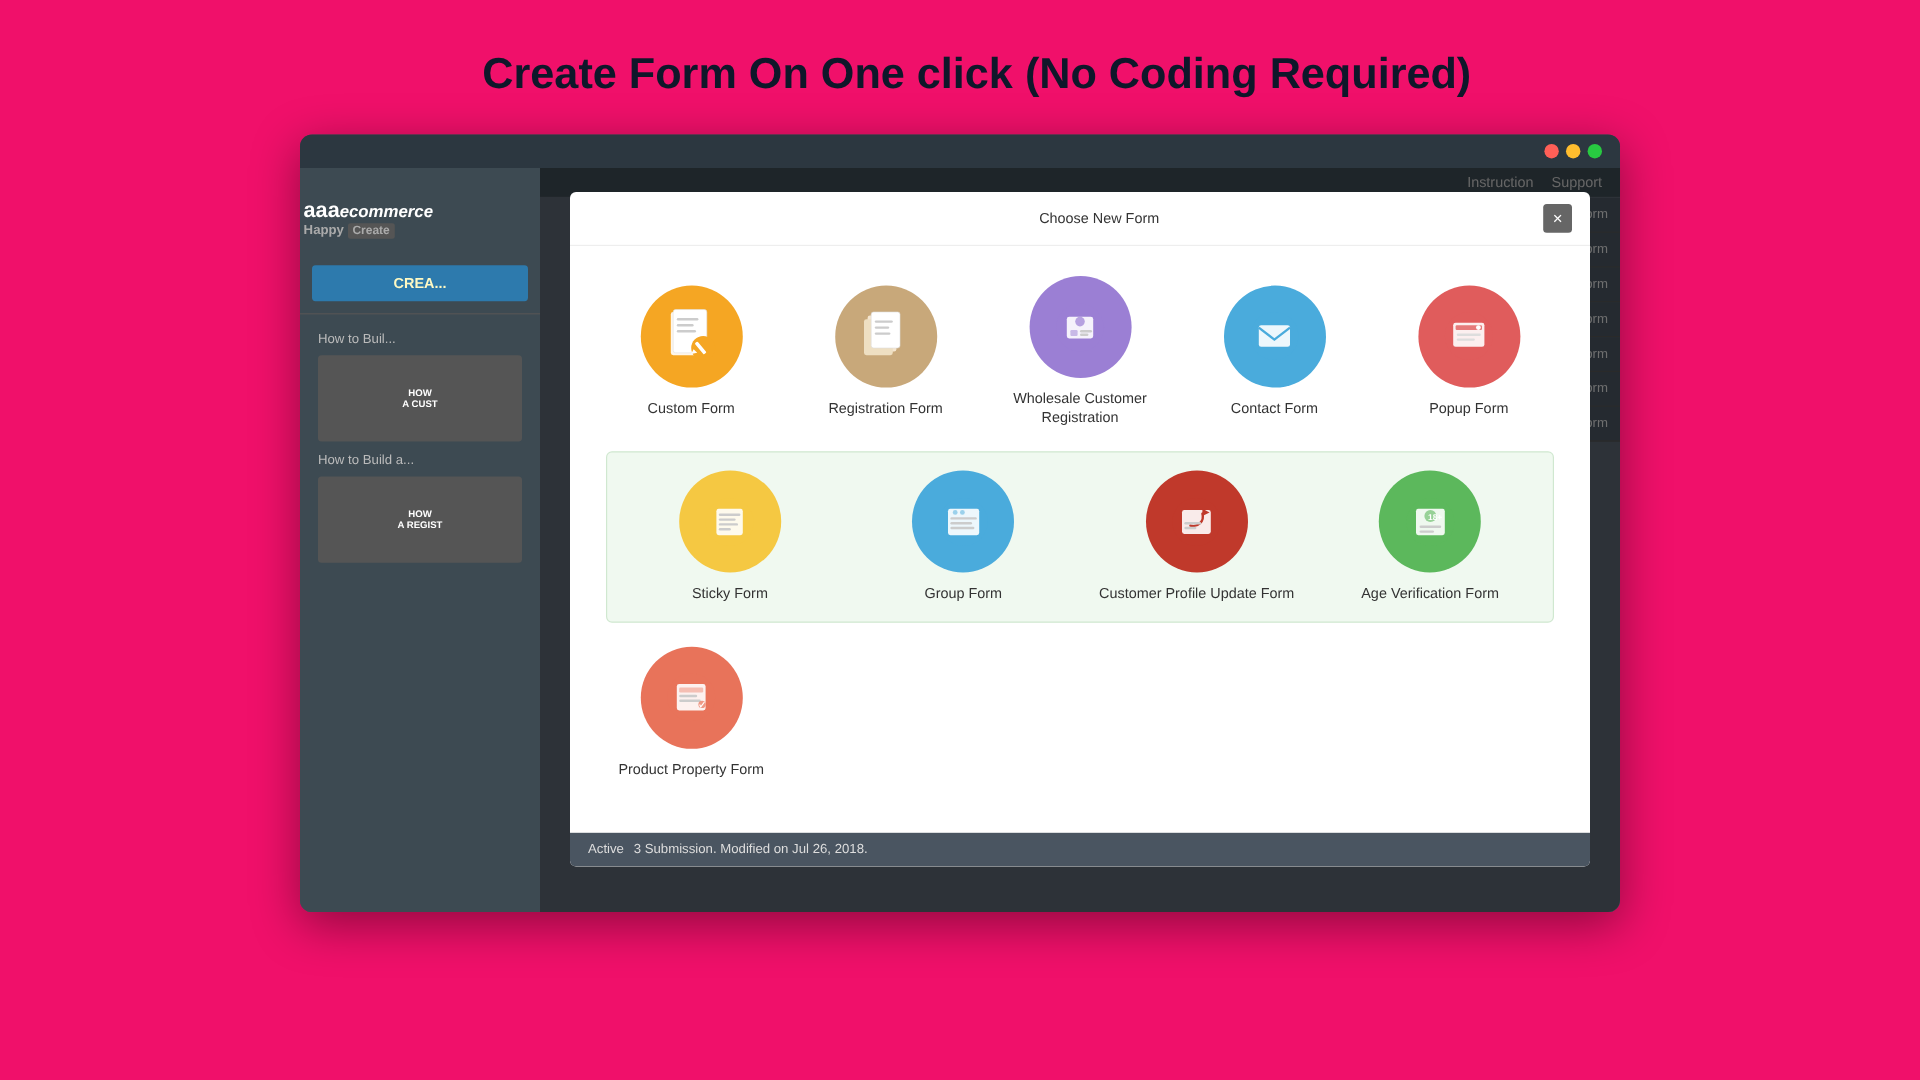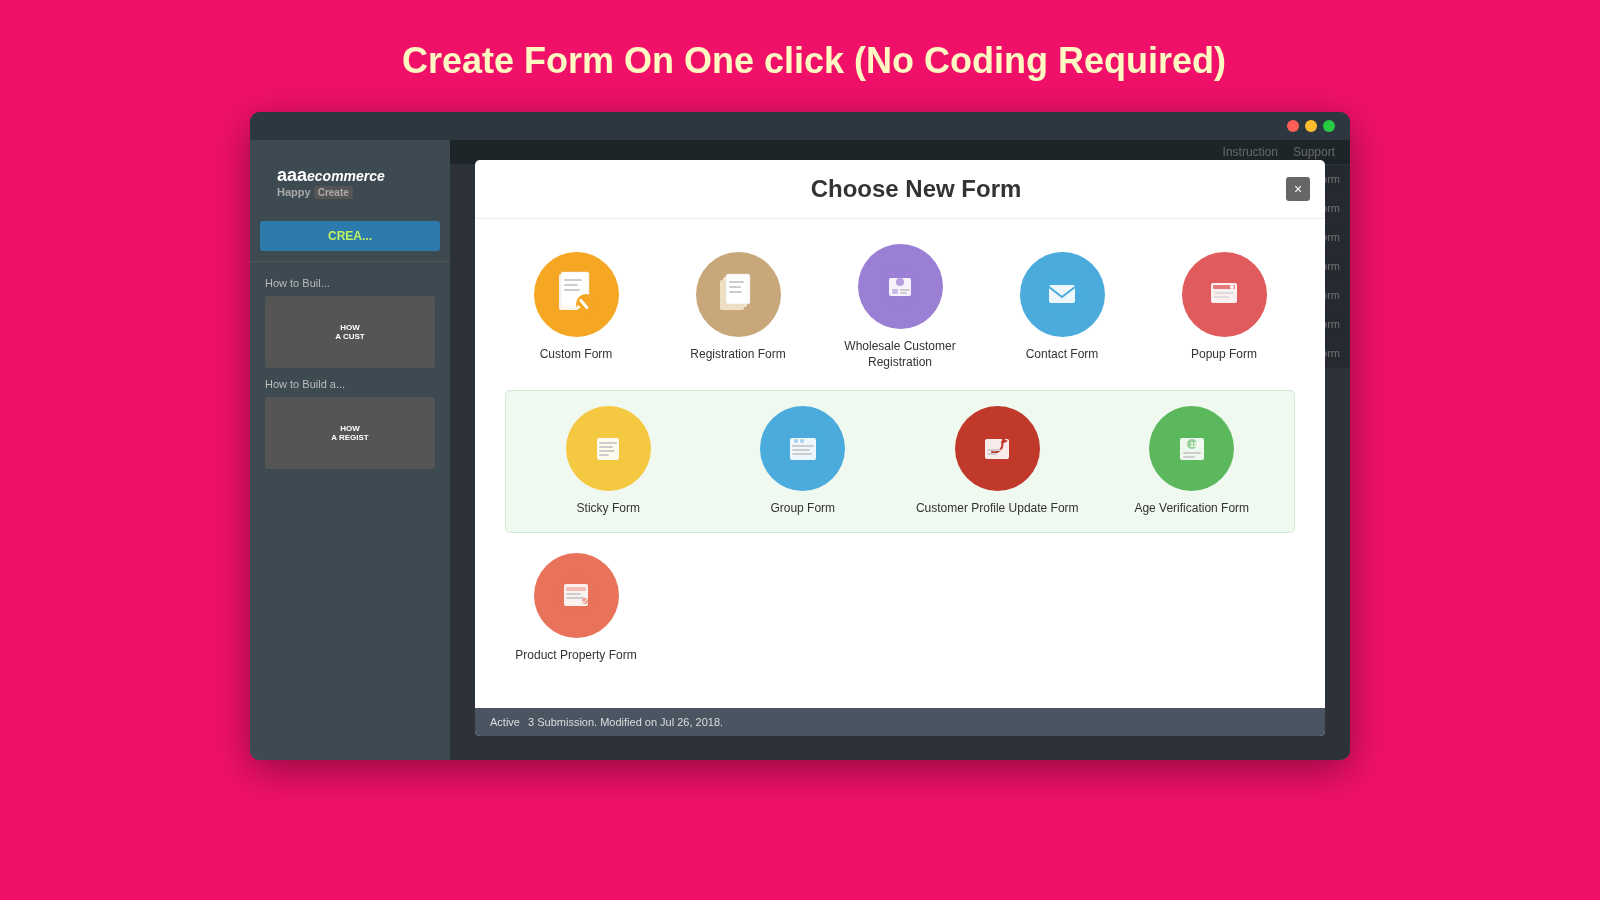--- a/index.html
+++ b/index.html
@@ -7,21 +7,21 @@
       background-color: #F0106A;
       font-family: Arial, sans-serif;
       width: 1600px;
       height: 900px;
       display: flex;
       flex-direction: column;
       align-items: center;
       overflow: hidden;
     }
     .page-title {
-      color: #fef9c3;
+      color: #0f172a;
       font-size: 36px;
       font-weight: bold;
       margin-top: 40px;
       margin-bottom: 30px;
       text-align: left;
       margin-left: 28px;
     }
     .browser-window {
       width: 1100px;
       background: #3d4a52;
@@ -53,37 +53,37 @@
       background: #4a5561;
       min-height: 620px;
     }
     .sidebar {
       width: 200px;
       background: #3d4a52;
       flex-shrink: 0;
       padding: 15px 0;
     }
     .sidebar-logo {
-      padding: 10px 27px 15px;
+      padding: 10px 3px 15px;
       color: white;
       font-size: 14px;
       font-weight: bold;
     }
     .sidebar-logo .aaa { font-weight: 900; font-size: 18px; }
     .sidebar-logo .commerce { font-style: italic; font-size: 14px; }
     .sidebar-logo .happy { font-size: 11px; color: #aaa; }
     .sidebar-logo .happy .badge {
       background: #555;
       padding: 1px 4px;
       border-radius: 2px;
       font-size: 10px;
     }
     .sidebar-create-btn {
       background: #2d7aad;
-      color: #bef264;
+      color: #fef9c3;
       padding: 8px 15px;
       margin: 8px 10px;
       border-radius: 3px;
       font-size: 12px;
       font-weight: bold;
       text-align: center;
     }
     .sidebar-divider {
       border: none;
       border-top: 1px solid #555;
@@ -158,23 +158,23 @@
     }
     .modal-header {
       display: flex;
       align-items: center;
       justify-content: center;
       padding: 15px 20px;
       border-bottom: 1px solid #eee;
       position: relative;
     }
     .modal-title {
-      font-size: 24px;
+      font-size: 12px;
       color: #333;
-      font-weight: bold;
+      font-weight: normal;
       margin-left: 32px;
     }
     .modal-close {
       position: absolute;
       right: 15px;
       top: 50%;
       transform: translateY(-50%);
       background: #666;
       color: white;
       border: none;

